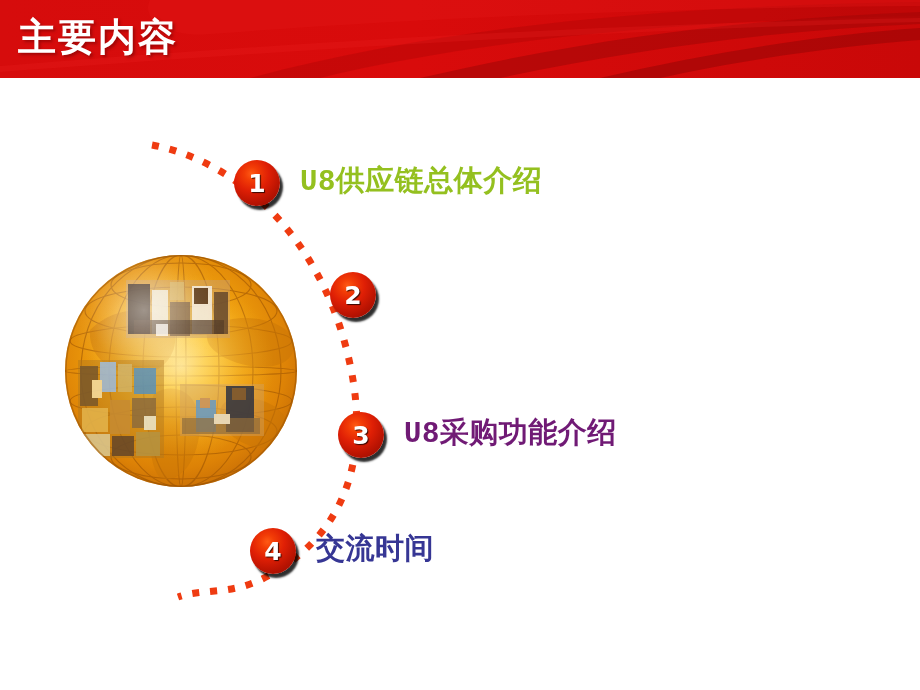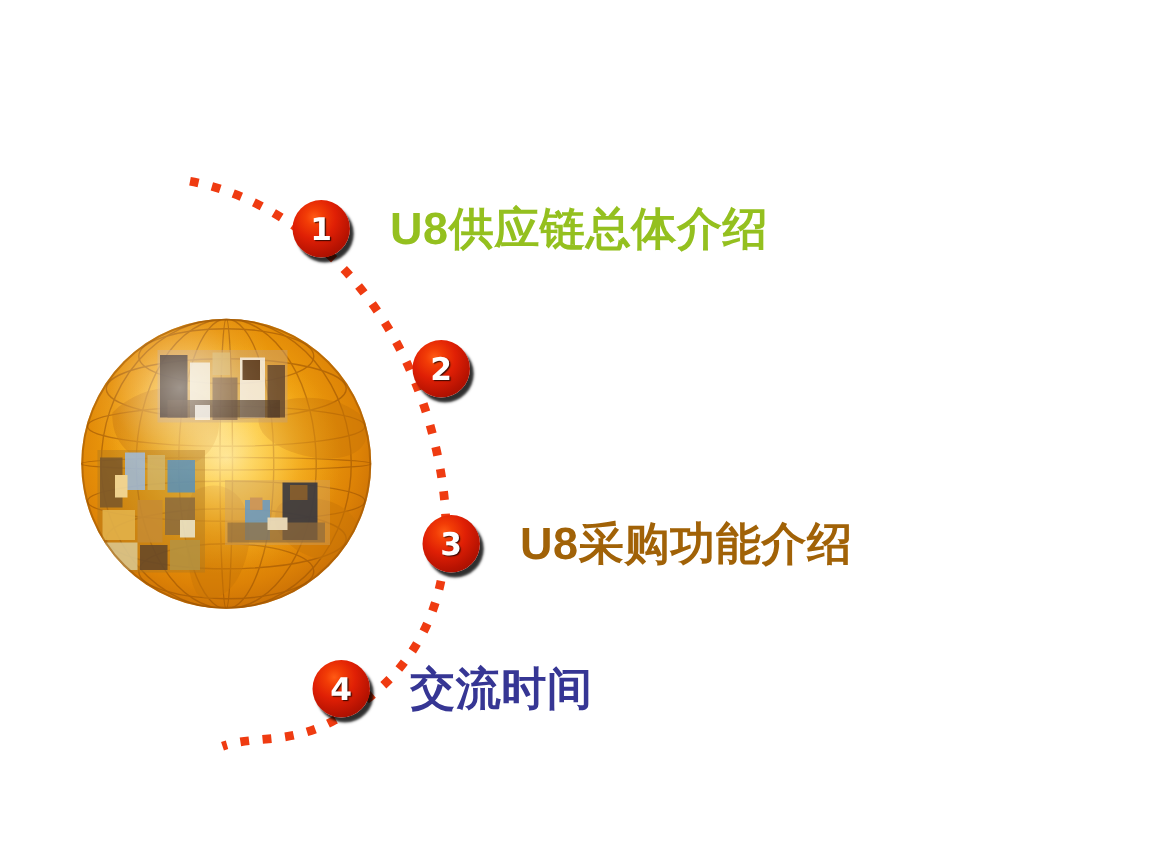--- a/index.html
+++ b/index.html
@@ -100,38 +100,56 @@
   }
   .bullet-num {
     font-size: 25px;
     font-weight: bold;
     color: #ffffff;
     line-height: 1;
     text-shadow: 1px 1px 1px rgba(0,0,0,0.75);
     font-family: "DejaVu Sans", "Liberation Sans", sans-serif;
   }
   .agenda-label {
-    margin-left: 32px;
-    font-size: 36px;
+    margin-left: 20px;
+    font-size: 29px;
     font-weight: bold;
     letter-spacing: 0.5px;
     line-height: 1.1;
-    font-family: Liberation Sans, sans-serif;
+    font-family: Liberation Mono, monospace;
   }
 
   #agenda-item-1 { left: 234px; top: 160px; }
   #agenda-item-2 { left: 330px; top: 272px; }
   #agenda-item-3 { left: 338px; top: 412px; }
   #agenda-item-4 { left: 250px; top: 528px; }
 </style>
 </head>
 <body>
 
 <div id="slide">
 
+  <div id="header-banner">
+    <svg id="header-swoosh" viewBox="0 0 920 78" preserveAspectRatio="none">
+      <defs>
+        <linearGradient id="bannerGrad" x1="0" y1="0" x2="1" y2="0">
+          <stop offset="0%" stop-color="#d60c0c"></stop>
+          <stop offset="45%" stop-color="#d90b0b"></stop>
+          <stop offset="100%" stop-color="#c90808"></stop>
+        </linearGradient>
+      </defs>
+      <rect x="0" y="0" width="920" height="78" fill="url(#bannerGrad)"></rect>
+      <path d="M250,78 C430,30 640,6 920,2 L920,16 C660,20 460,44 320,78 Z" fill="#b80808" opacity="0.55"></path>
+      <path d="M420,78 C600,36 760,18 920,12 L920,24 C780,30 640,48 500,78 Z" fill="#a30606" opacity="0.6"></path>
+      <path d="M600,78 C720,50 830,34 920,28 L920,40 C840,46 740,60 660,78 Z" fill="#950505" opacity="0.55"></path>
+      <path d="M150,0 C400,0 700,0 920,0 L920,6 C660,8 420,18 210,34 C170,38 140,20 150,0 Z" fill="#e31616" opacity="0.35"></path>
+      <path d="M0,66 C200,50 520,26 920,18 L920,22 C540,32 220,56 0,72 Z" fill="#ea2020" opacity="0.25"></path>
+    </svg>
+    <div id="header-title">主要内容</div>
+  </div>
 
   <div id="globe-wrap">
     <svg id="globe-svg" viewBox="0 0 238 238">
       <defs>
         <radialGradient id="globeBody" cx="46%" cy="42%" r="66%">
           <stop offset="0%" stop-color="#ffe07a"></stop>
           <stop offset="22%" stop-color="#fbc42c"></stop>
           <stop offset="48%" stop-color="#ee9d0c"></stop>
           <stop offset="76%" stop-color="#dd8206"></stop>
           <stop offset="94%" stop-color="#c56b05"></stop>
@@ -239,21 +257,21 @@
   <div id="agenda-item-2" class="agenda-item">
     <div class="bullet-circle">
       <span class="bullet-num">2</span>
     </div>
   </div>
 
   <div id="agenda-item-3" class="agenda-item">
     <div class="bullet-circle">
       <span class="bullet-num">3</span>
     </div>
-    <span class="agenda-label" style="color:#a16207">U8采购功能介绍</span>
+    <span class="agenda-label" style="color:#701a75">U8采购功能介绍</span>
   </div>
 
   <div id="agenda-item-4" class="agenda-item">
     <div class="bullet-circle">
       <span class="bullet-num">4</span>
     </div>
     <span class="agenda-label" style="color:#363694">交流时间</span>
   </div>
 
 </div>

